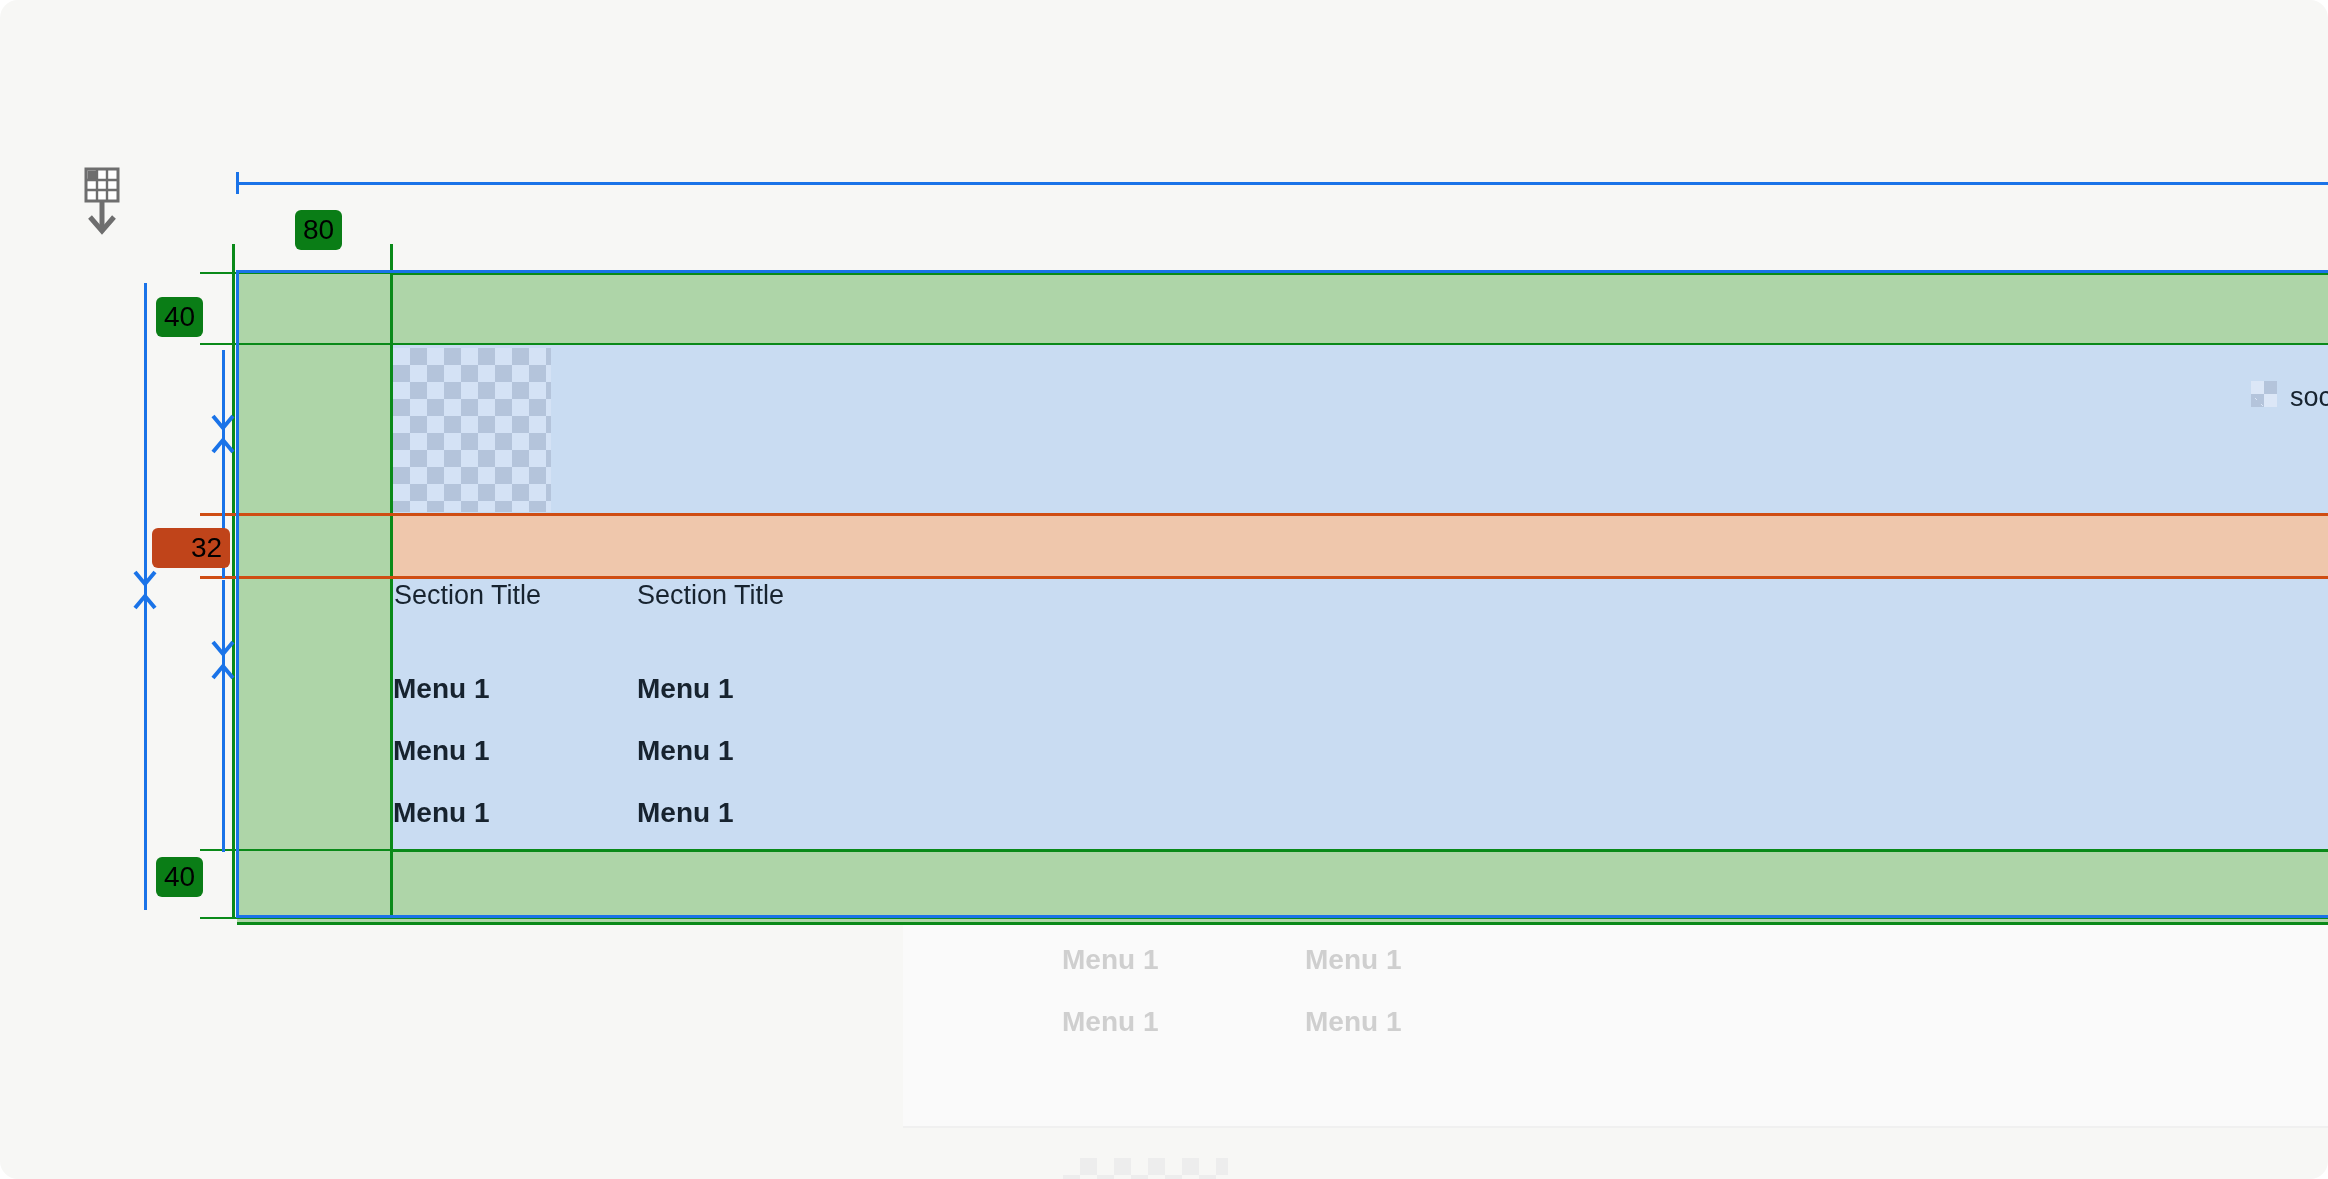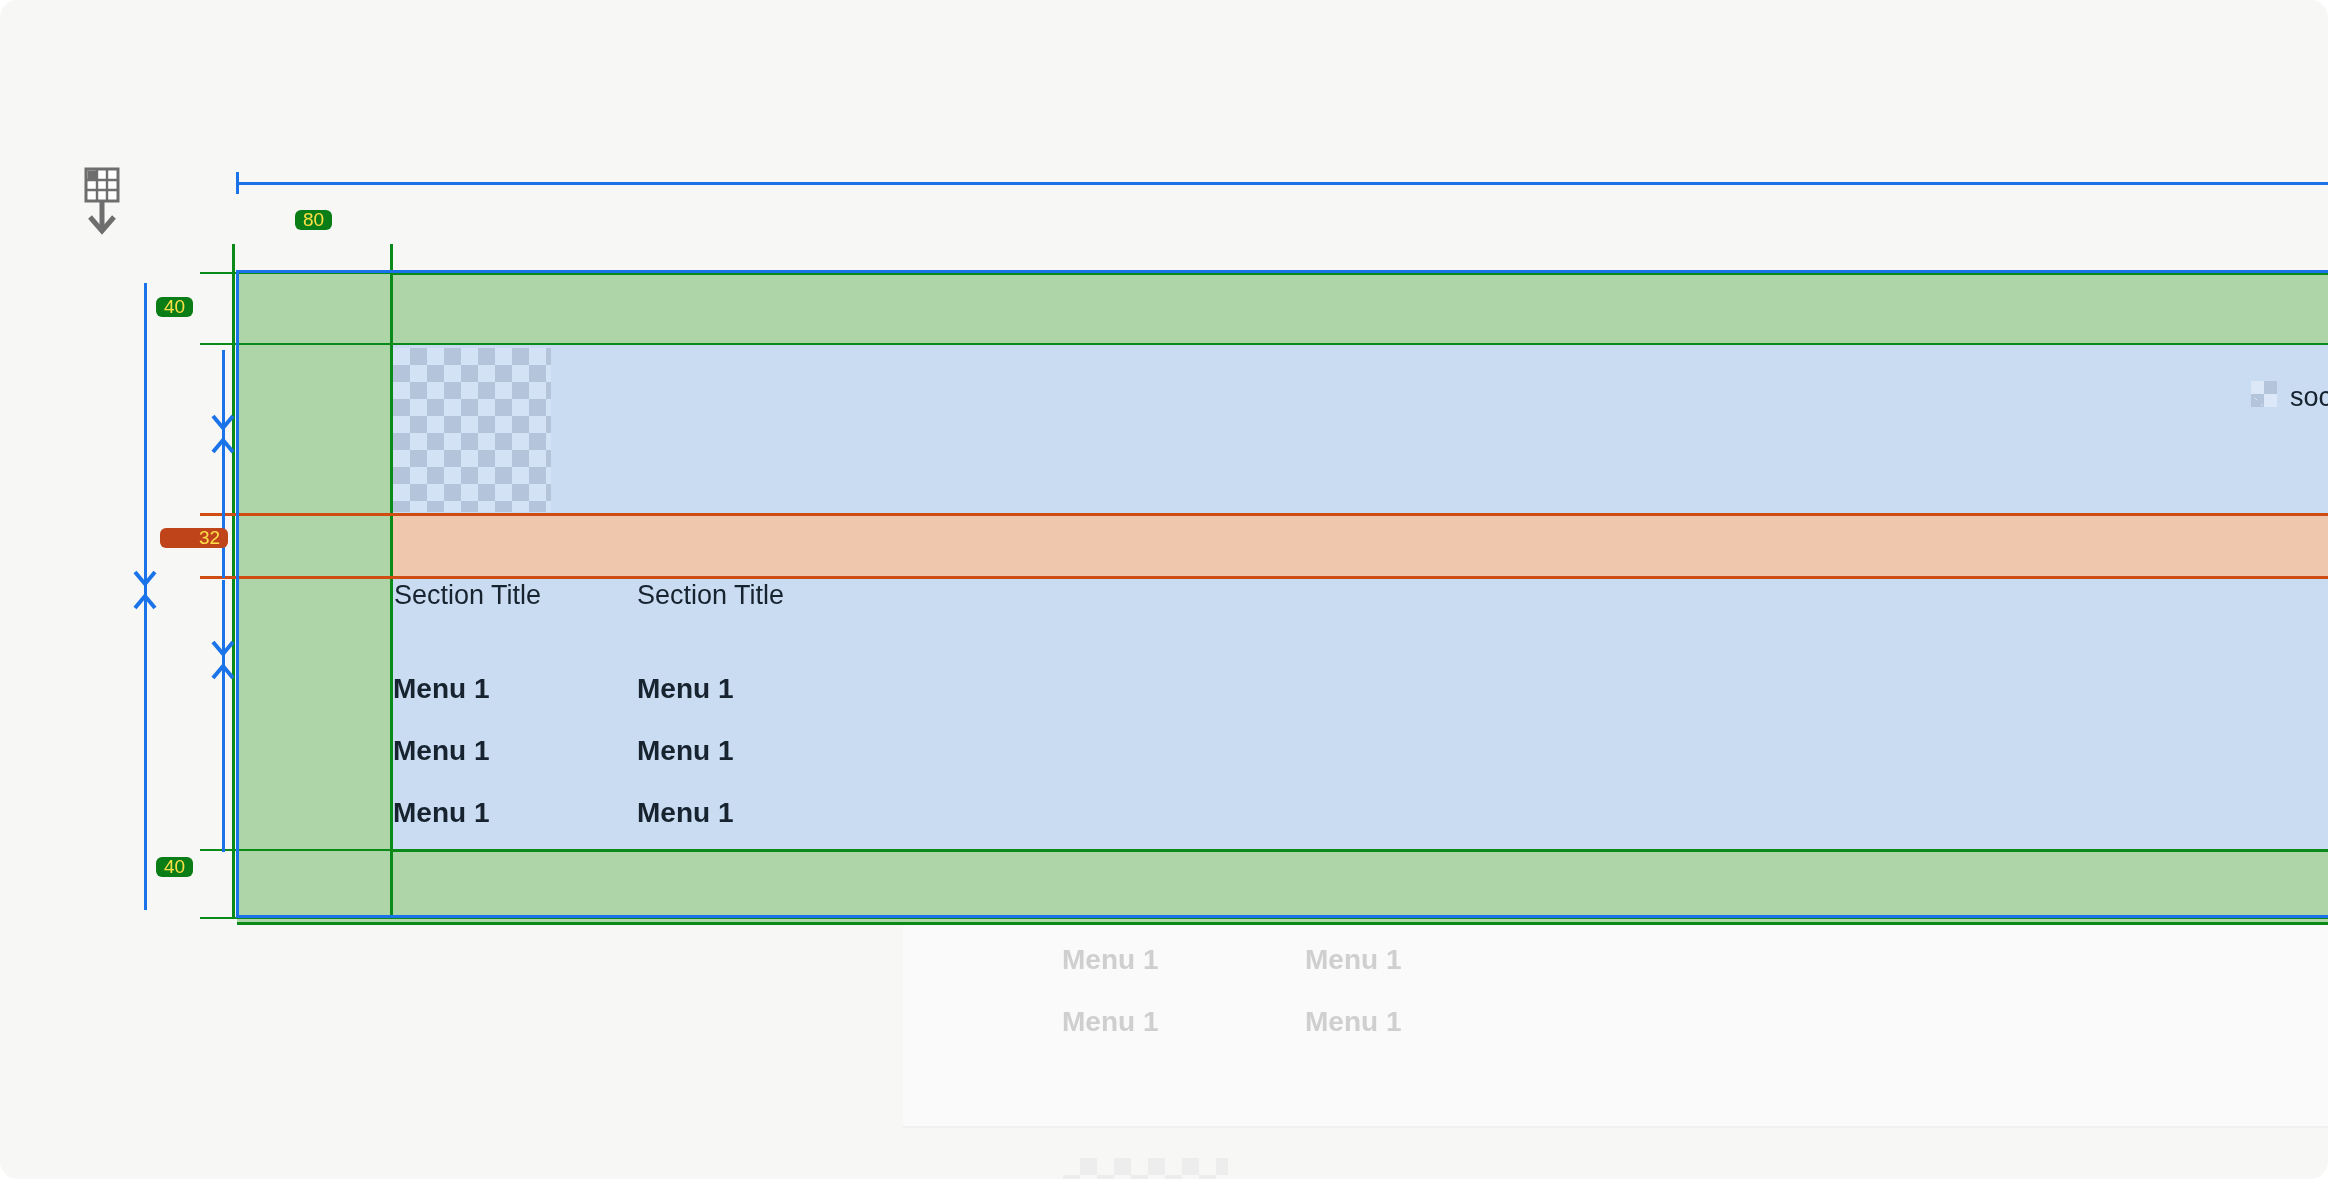--- a/index.html
+++ b/index.html
@@ -138,26 +138,26 @@
     height: 22px;
     background: #1a73e8;
   }
 
   
   .badge {
     position: absolute;
     display: flex;
     align-items: center;
     justify-content: center;
-    height: 20px;
+    height: 40px;
     min-width: 34px;
     padding: 0 8px;
     border-radius: 6px;
-    color: #fde047;
-    font-size: 19px;
+    color: #000000;
+    font-size: 28px;
     font-weight: 400;
     box-sizing: border-box;
   }
   .badge-green { background: #0a7d16; }
   .badge-orange { background: #c0441a; }
 
   
   .grid-icon {
     position: absolute;
     left: 80px;
@@ -245,21 +245,21 @@
     <path d="M5 4 L15 16 L25 4" fill="none" stroke="#1a73e8" stroke-width="4"></path>
     <path d="M5 40 L15 28 L25 40" fill="none" stroke="#1a73e8" stroke-width="4"></path>
   </svg>
   <svg style="position:absolute; left:130px; top:568px;" width="30" height="44" viewBox="0 0 30 44">
     <path d="M5 4 L15 16 L25 4" fill="none" stroke="#1a73e8" stroke-width="4"></path>
     <path d="M5 40 L15 28 L25 40" fill="none" stroke="#1a73e8" stroke-width="4"></path>
   </svg>
 
   <div class="badge badge-green" style="left:295px; top:210px;">80</div>
   <div class="badge badge-green" style="left:156px; top:297px;">40</div>
-  <div class="badge badge-orange" style="left:160px; top:528px;padding-left:39px;">32</div>
+  <div class="badge badge-orange" style="left:152px; top:528px;padding-left:39px;">32</div>
   <div class="badge badge-green" style="left:156px; top:857px;">40</div>
 
   <div class="grid-icon">
     <svg width="44" height="68" viewBox="0 0 44 68">
       <rect x="6" y="2" width="32" height="32" fill="#ffffff" stroke="#6e6e6e" stroke-width="3"></rect>
       <rect x="7.5" y="3.5" width="9.6" height="9.6" fill="#6e6e6e"></rect>
       <line x1="17" y1="2" x2="17" y2="34" stroke="#6e6e6e" stroke-width="2.4"></line>
       <line x1="27" y1="2" x2="27" y2="34" stroke="#6e6e6e" stroke-width="2.4"></line>
       <line x1="6" y1="13" x2="38" y2="13" stroke="#6e6e6e" stroke-width="2.4"></line>
       <line x1="6" y1="23" x2="38" y2="23" stroke="#6e6e6e" stroke-width="2.4"></line>

